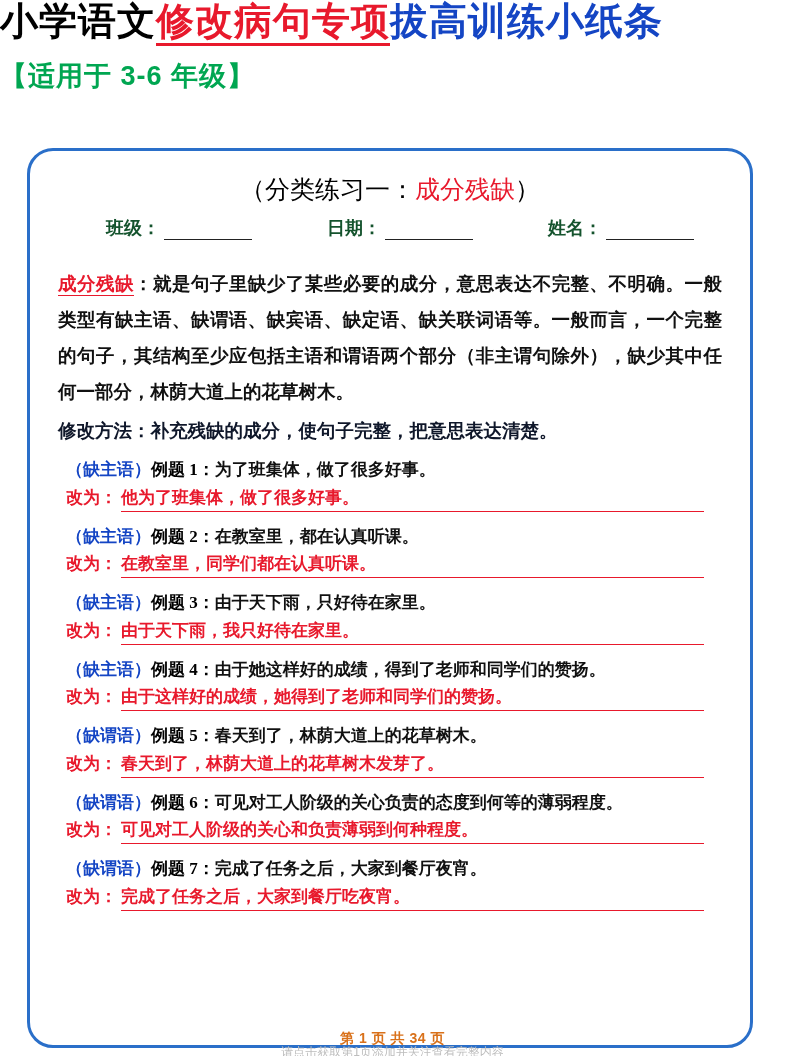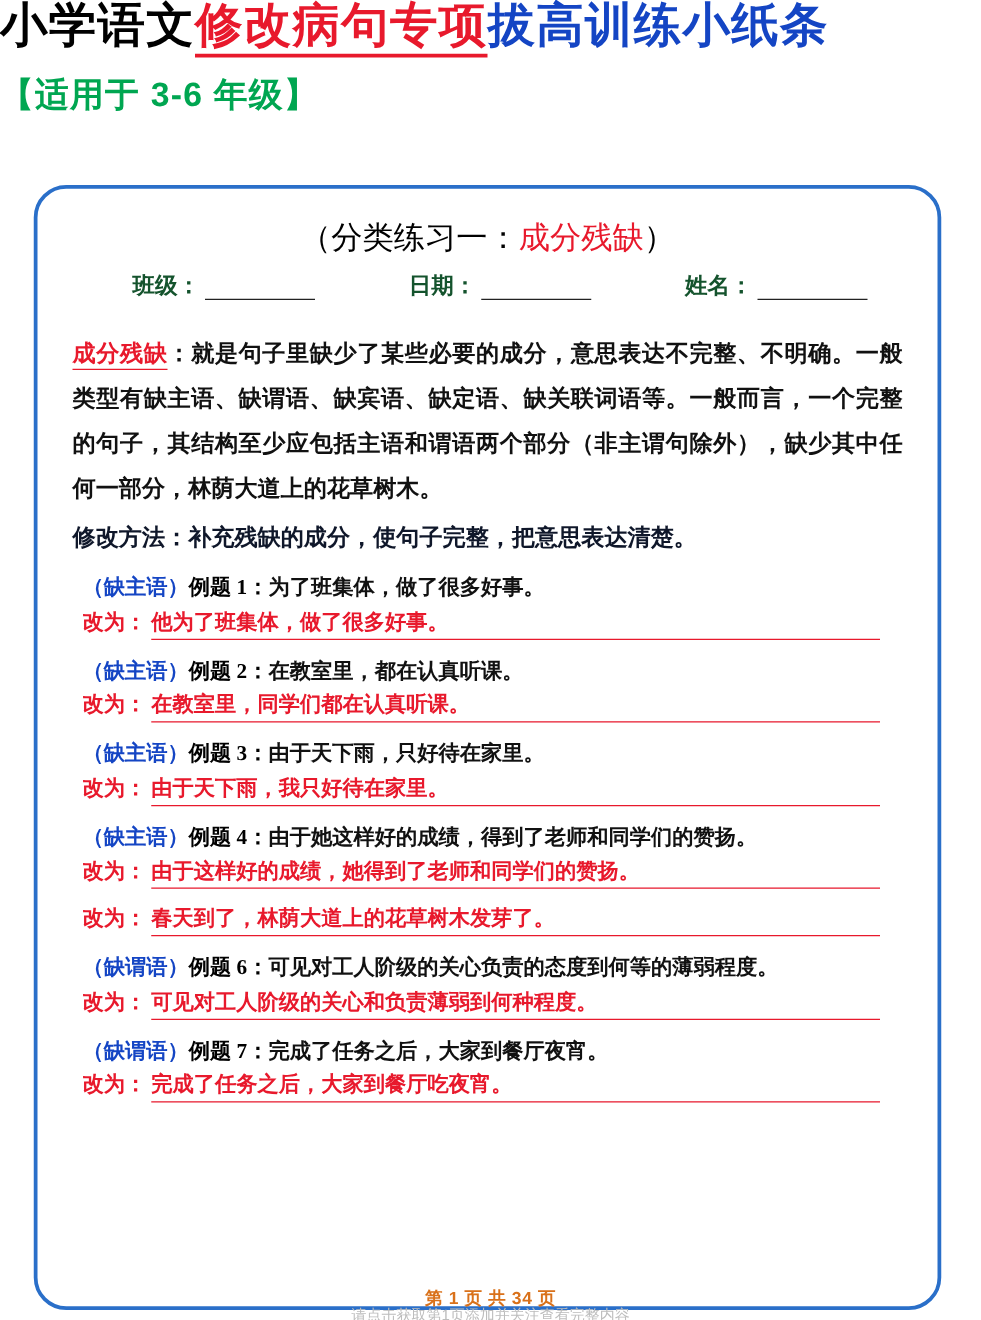--- a/index.html
+++ b/index.html
@@ -233,20 +233,23 @@
     </div>
 
     <div class="ex-q">
       <span class="tag">（缺主语）</span><span class="num">例题 4：</span><span>由于她这样好的成绩，得到了老师和同学们的赞扬。</span>
     </div>
     <div class="ex-a">
       <span class="lbl">改为：</span>
       <span class="ans">由于这样好的成绩，她得到了老师和同学们的赞扬。</span>
     </div>
 
+    <div class="ex-q">
+      <span class="tag">（缺谓语）</span><span class="num">例题 5：</span><span>春天到了，林荫大道上的花草树木。</span>
+    </div>
     <div class="ex-a">
       <span class="lbl">改为：</span>
       <span class="ans">春天到了，林荫大道上的花草树木发芽了。</span>
     </div>
 
     <div class="ex-q">
       <span class="tag">（缺谓语）</span><span class="num">例题 6：</span><span>可见对工人阶级的关心负责的态度到何等的薄弱程度。</span>
     </div>
     <div class="ex-a">
       <span class="lbl">改为：</span>

